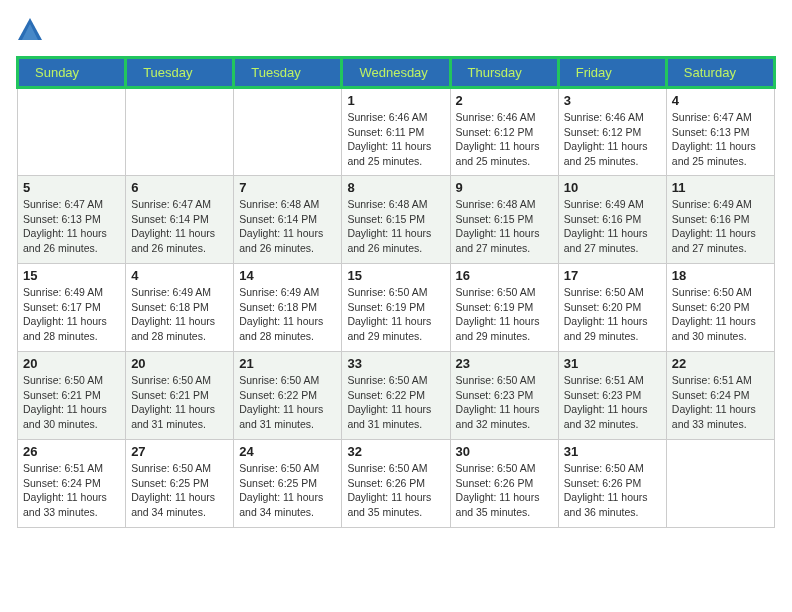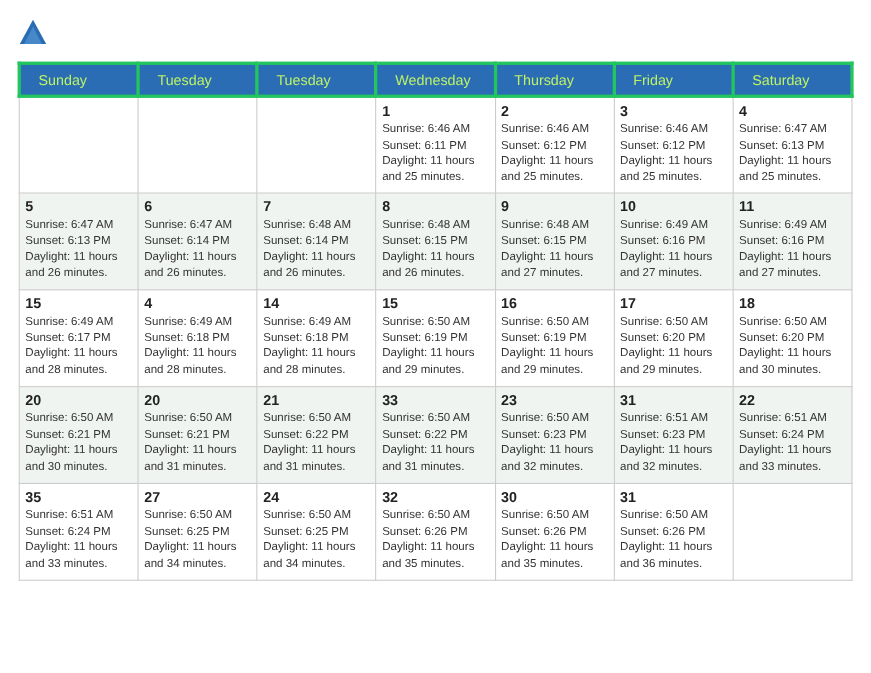--- a/index.html
+++ b/index.html
@@ -235,21 +235,21 @@
           <span class="day-number">31</span>
           <div class="day-info">Sunrise: 6:51 AM<br>Sunset: 6:23 PM<br>Daylight: 11 hours and 32 minutes.</div>
         </td>
         <td>
           <span class="day-number">22</span>
           <div class="day-info">Sunrise: 6:51 AM<br>Sunset: 6:24 PM<br>Daylight: 11 hours and 33 minutes.</div>
         </td>
       </tr>
       <tr class="row-white">
         <td>
-          <span class="day-number">35</span>
+          <span class="day-number">26</span>
           <div class="day-info">Sunrise: 6:51 AM<br>Sunset: 6:24 PM<br>Daylight: 11 hours and 33 minutes.</div>
         </td>
         <td>
           <span class="day-number">27</span>
           <div class="day-info">Sunrise: 6:50 AM<br>Sunset: 6:25 PM<br>Daylight: 11 hours and 34 minutes.</div>
         </td>
         <td>
           <span class="day-number">24</span>
           <div class="day-info">Sunrise: 6:50 AM<br>Sunset: 6:25 PM<br>Daylight: 11 hours and 34 minutes.</div>
         </td>

